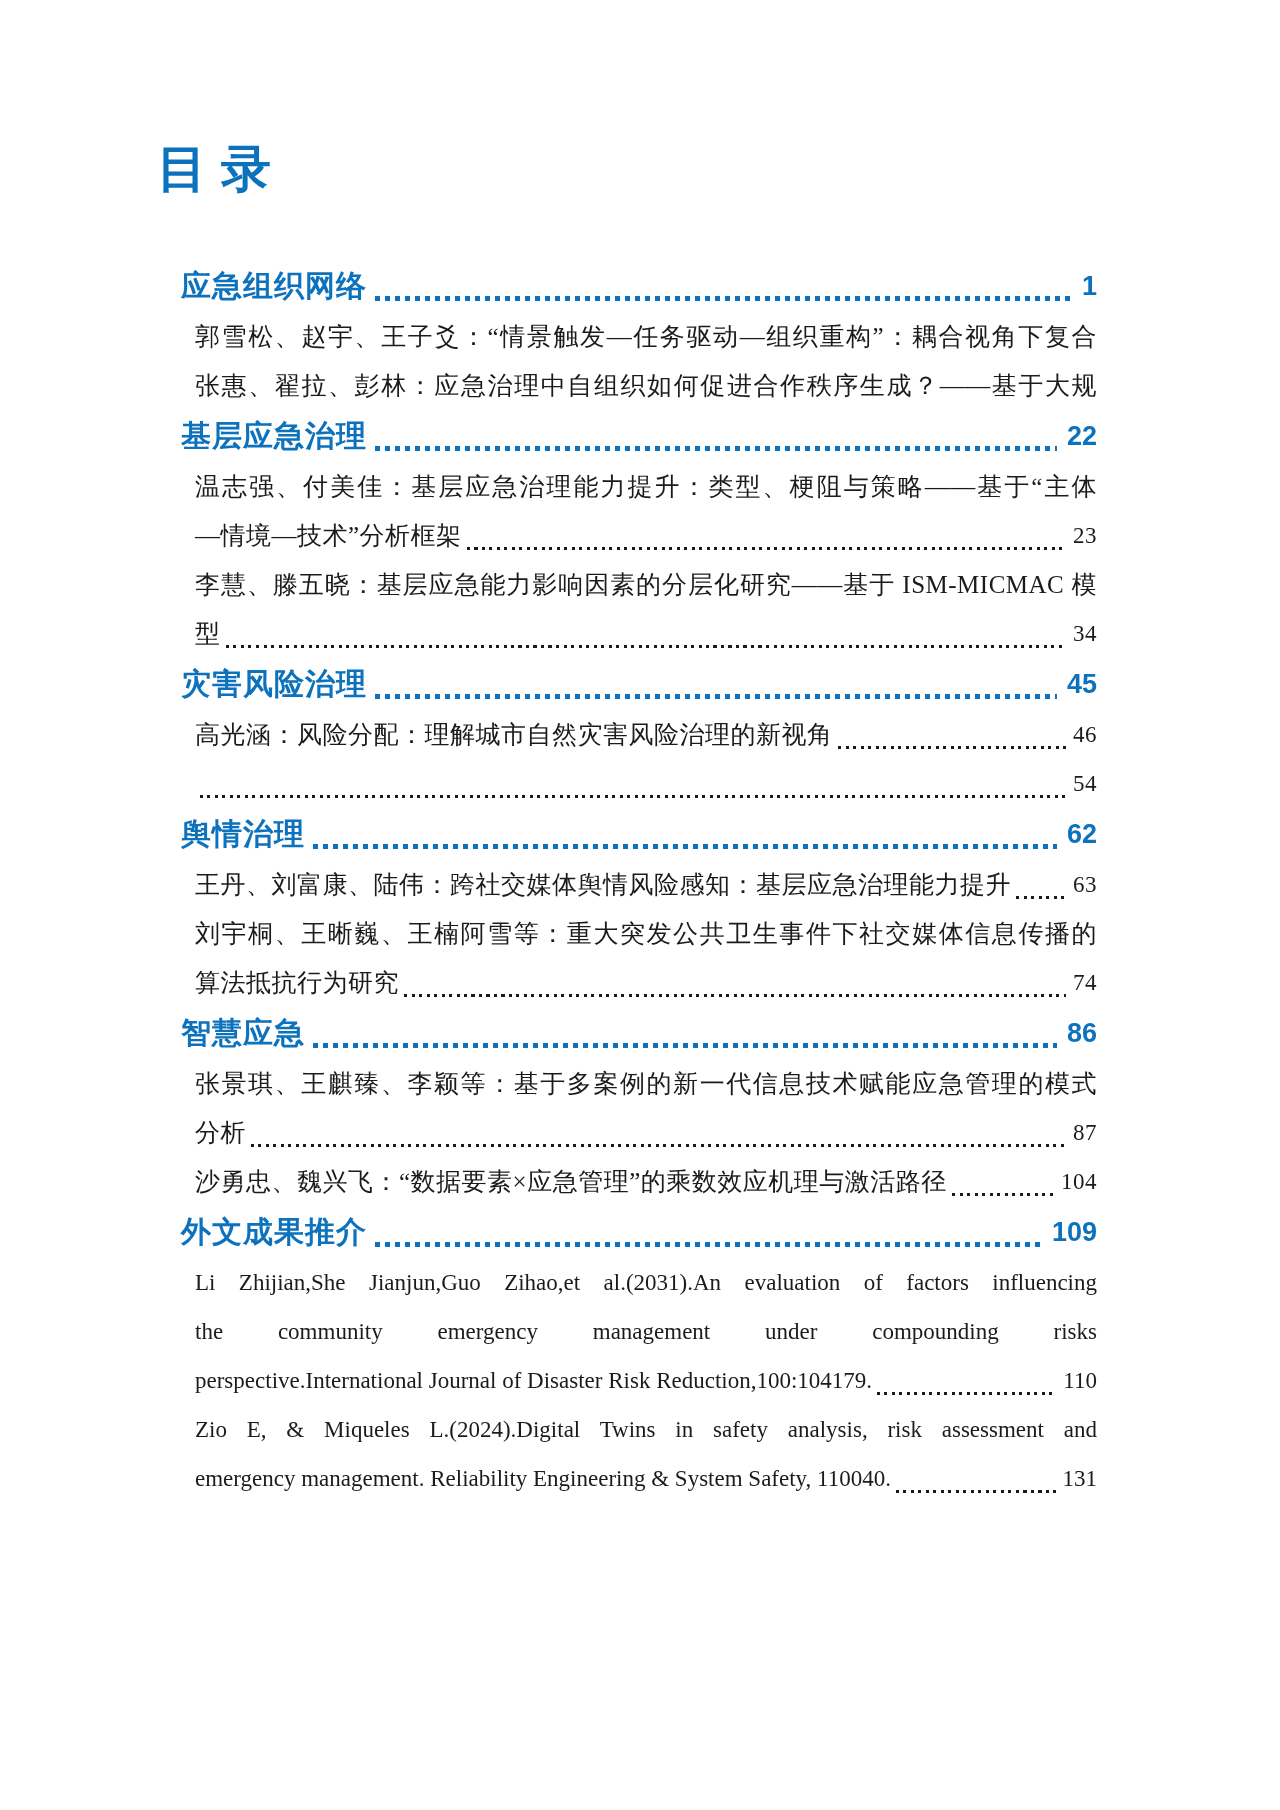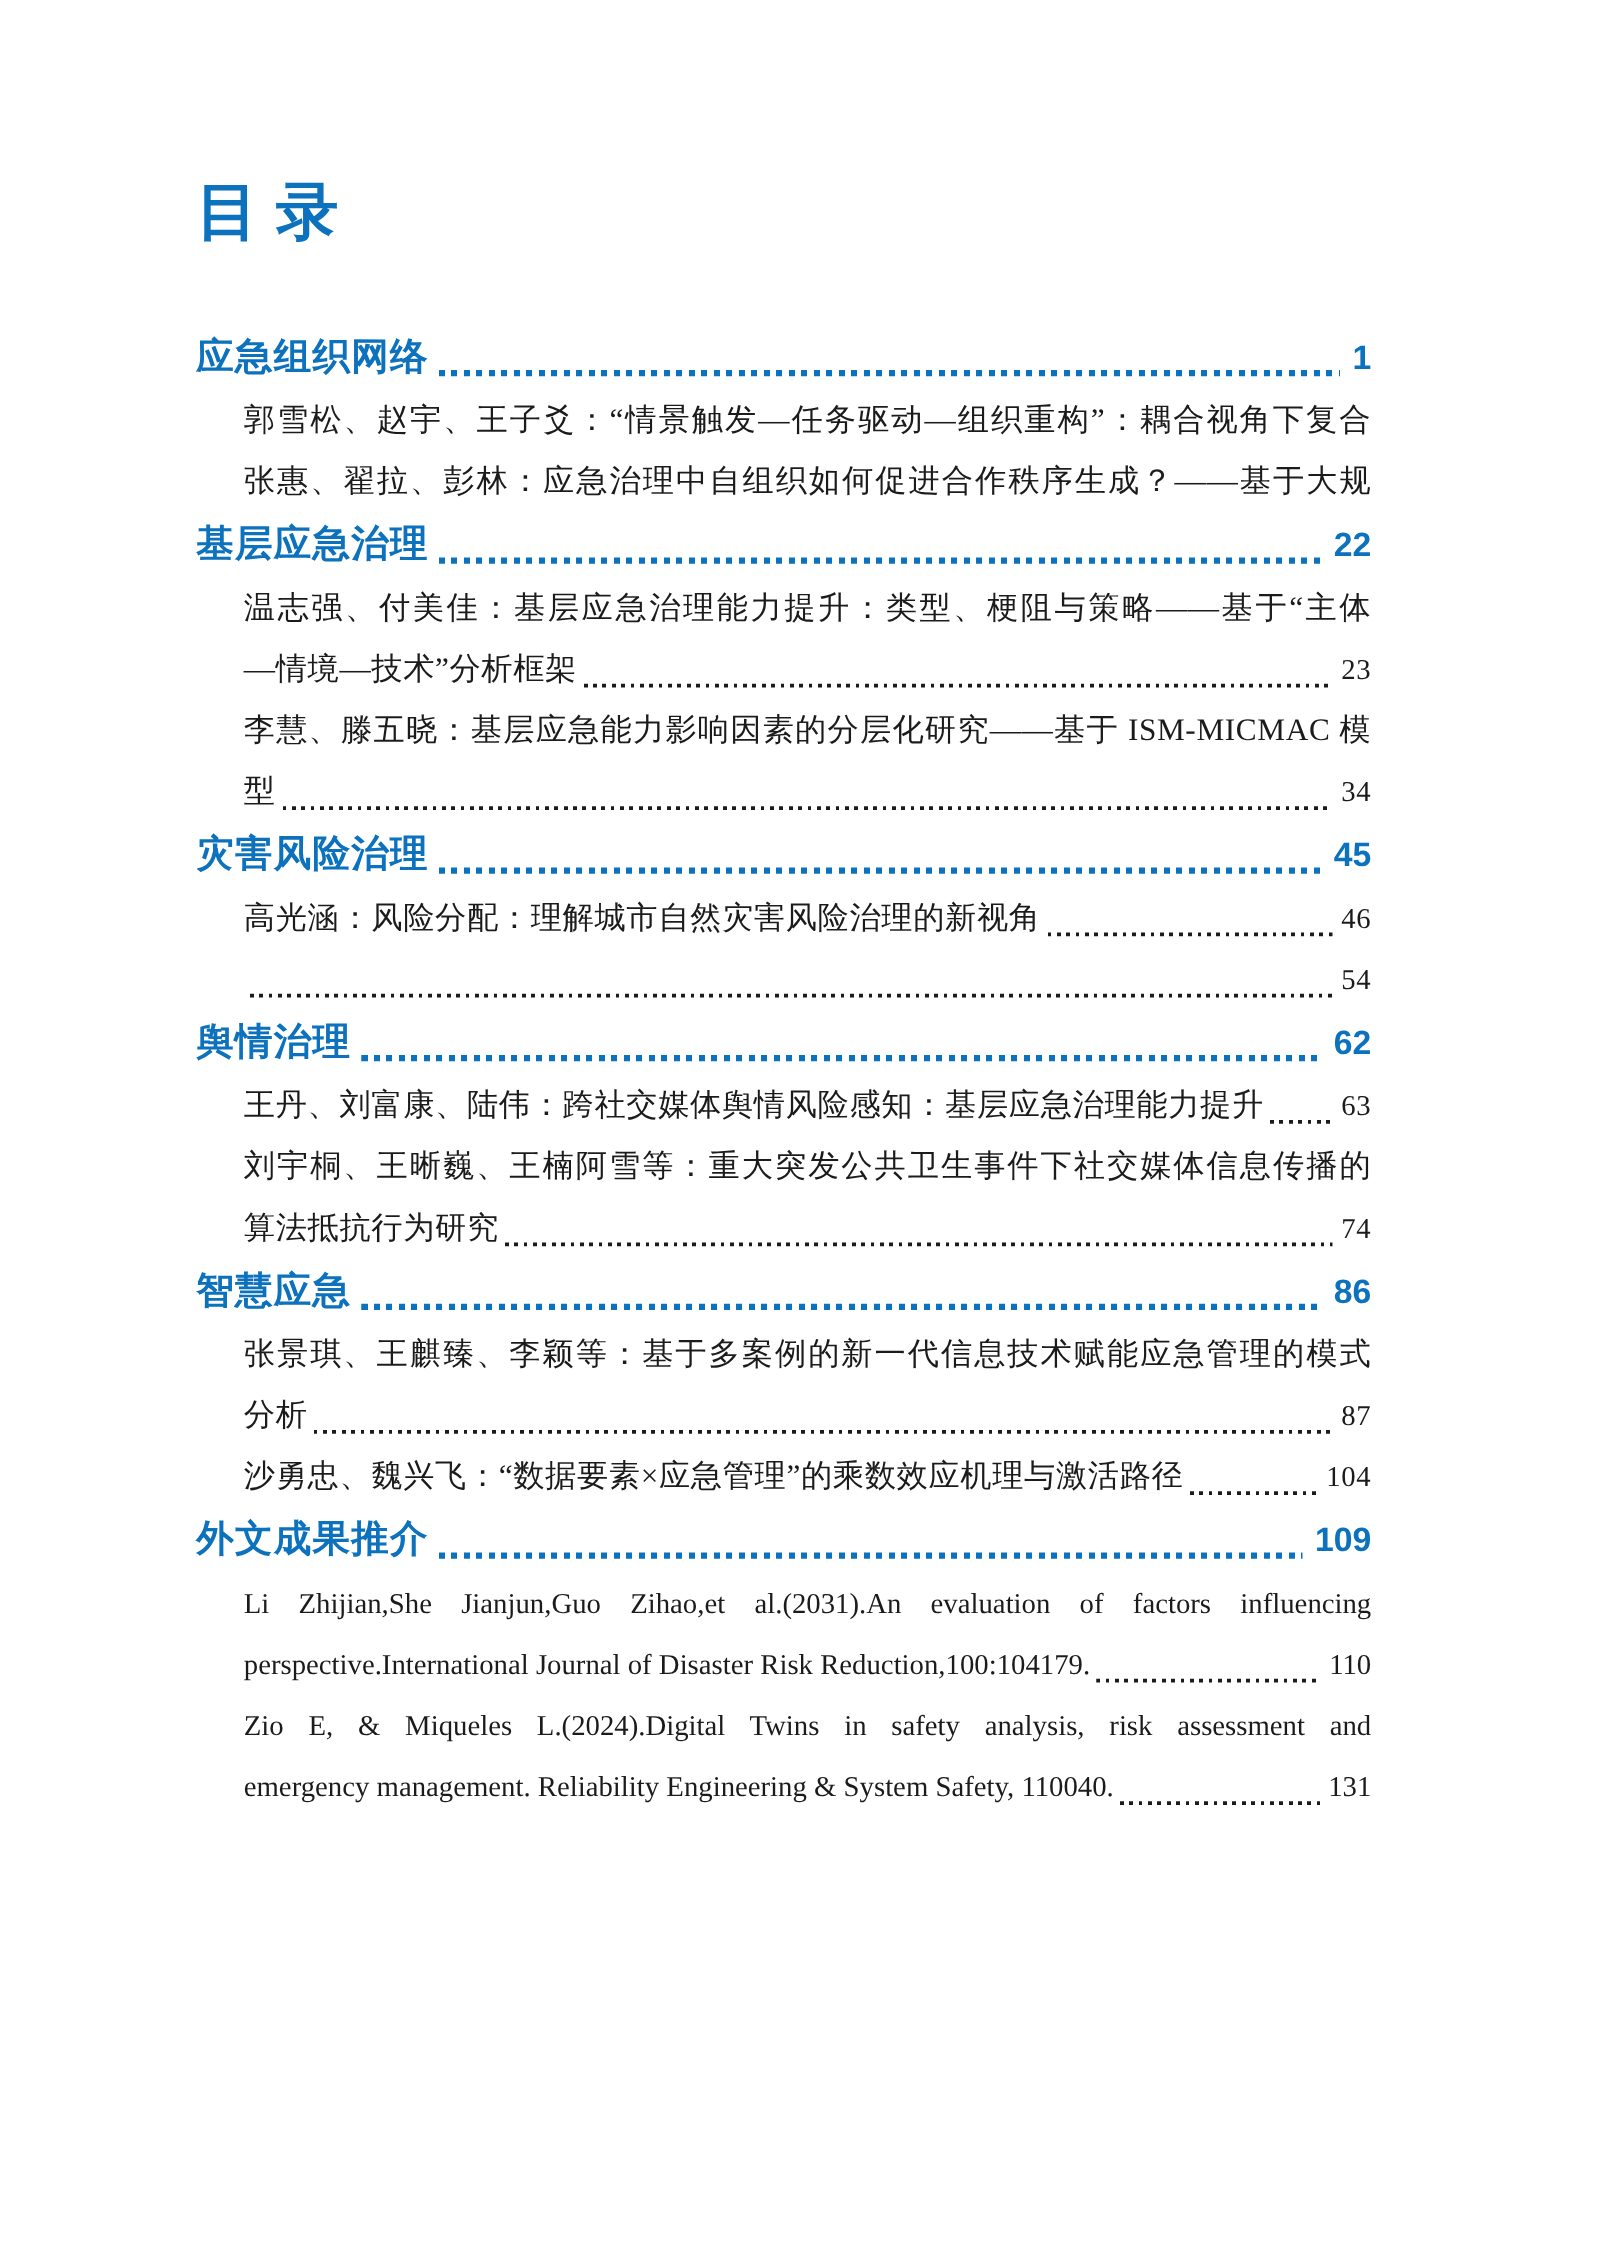--- a/index.html
+++ b/index.html
@@ -25,20 +25,21 @@
 
   .toc { margin-top: 60px; }
 
   
   .sec-row {
     display: flex;
     line-height: 52px;
     font-family: "Liberation Sans", sans-serif;
     font-weight: 700;
     color: var(--accent);
+    margin-left: 24px;
   }
   .sec-title { font-size: 30px; white-space: pre; letter-spacing: 1px; }
   .sec-page  { font-size: 27px; margin-left: 6px; }
   .sec-leader {
     flex: 1 1 auto;
     align-self: flex-end;
     height: 5px;
     margin: 0 4px 11px 8px;
     background: repeating-linear-gradient(to right, var(--accent) 0 5px, transparent 5px 10px);
   }
@@ -139,20 +140,21 @@
         <span class="ent-text">沙勇忠、魏兴飞：“数据要素×应急管理”的乘数效应机理与激活路径</span>
         <span class="ent-leader"></span>
         <span class="ent-page">104</span>
       </div>
       <div class="sec-row">
         <span class="sec-title">外文成果推介</span>
         <span class="sec-leader"></span>
         <span class="sec-page">109</span>
       </div>
       <div class="ent-line en">Li Zhijian,She Jianjun,Guo Zihao,et al.(2031).An evaluation of factors influencing</div>
+      <div class="ent-line en">the community emergency management under compounding risks</div>
       <div class="ent-row en">
         <span class="ent-text">perspective.International Journal of Disaster Risk Reduction,100:104179.</span>
         <span class="ent-leader"></span>
         <span class="ent-page">110</span>
       </div>
       <div class="ent-line en">Zio E, &amp; Miqueles L.(2024).Digital Twins in safety analysis, risk assessment and</div>
       <div class="ent-row en">
         <span class="ent-text">emergency management. Reliability Engineering &amp; System Safety, 110040.</span>
         <span class="ent-leader"></span>
         <span class="ent-page">131</span>

